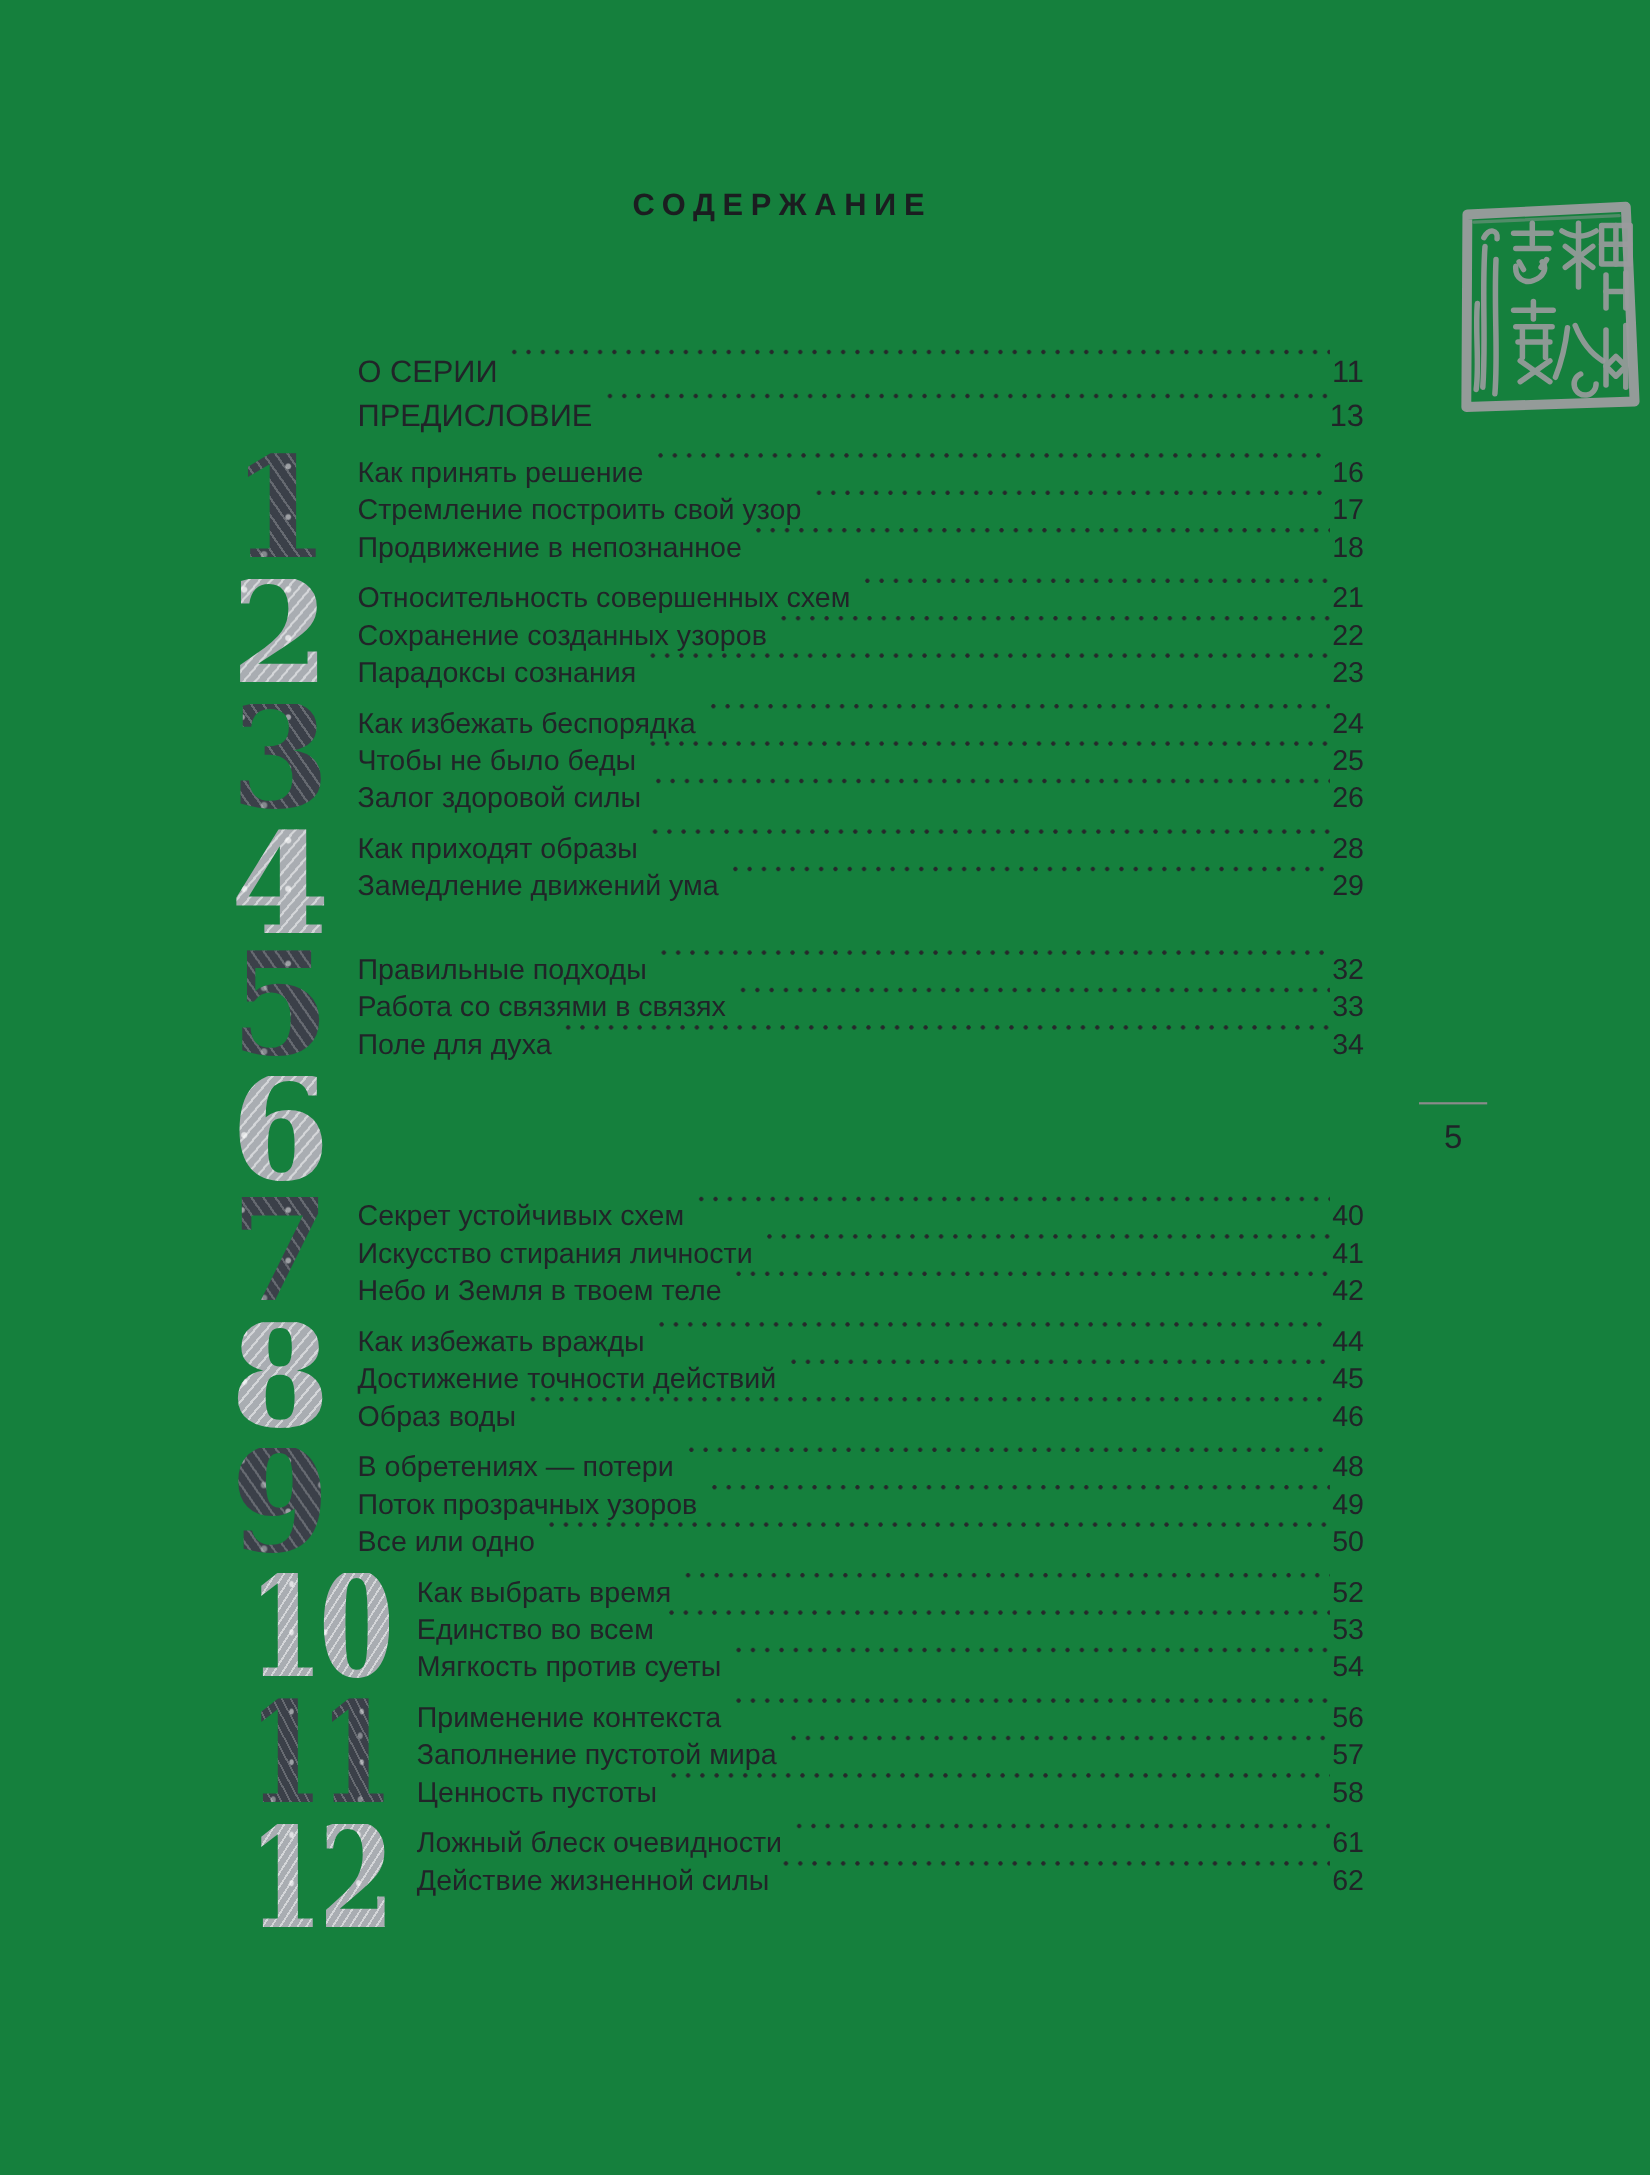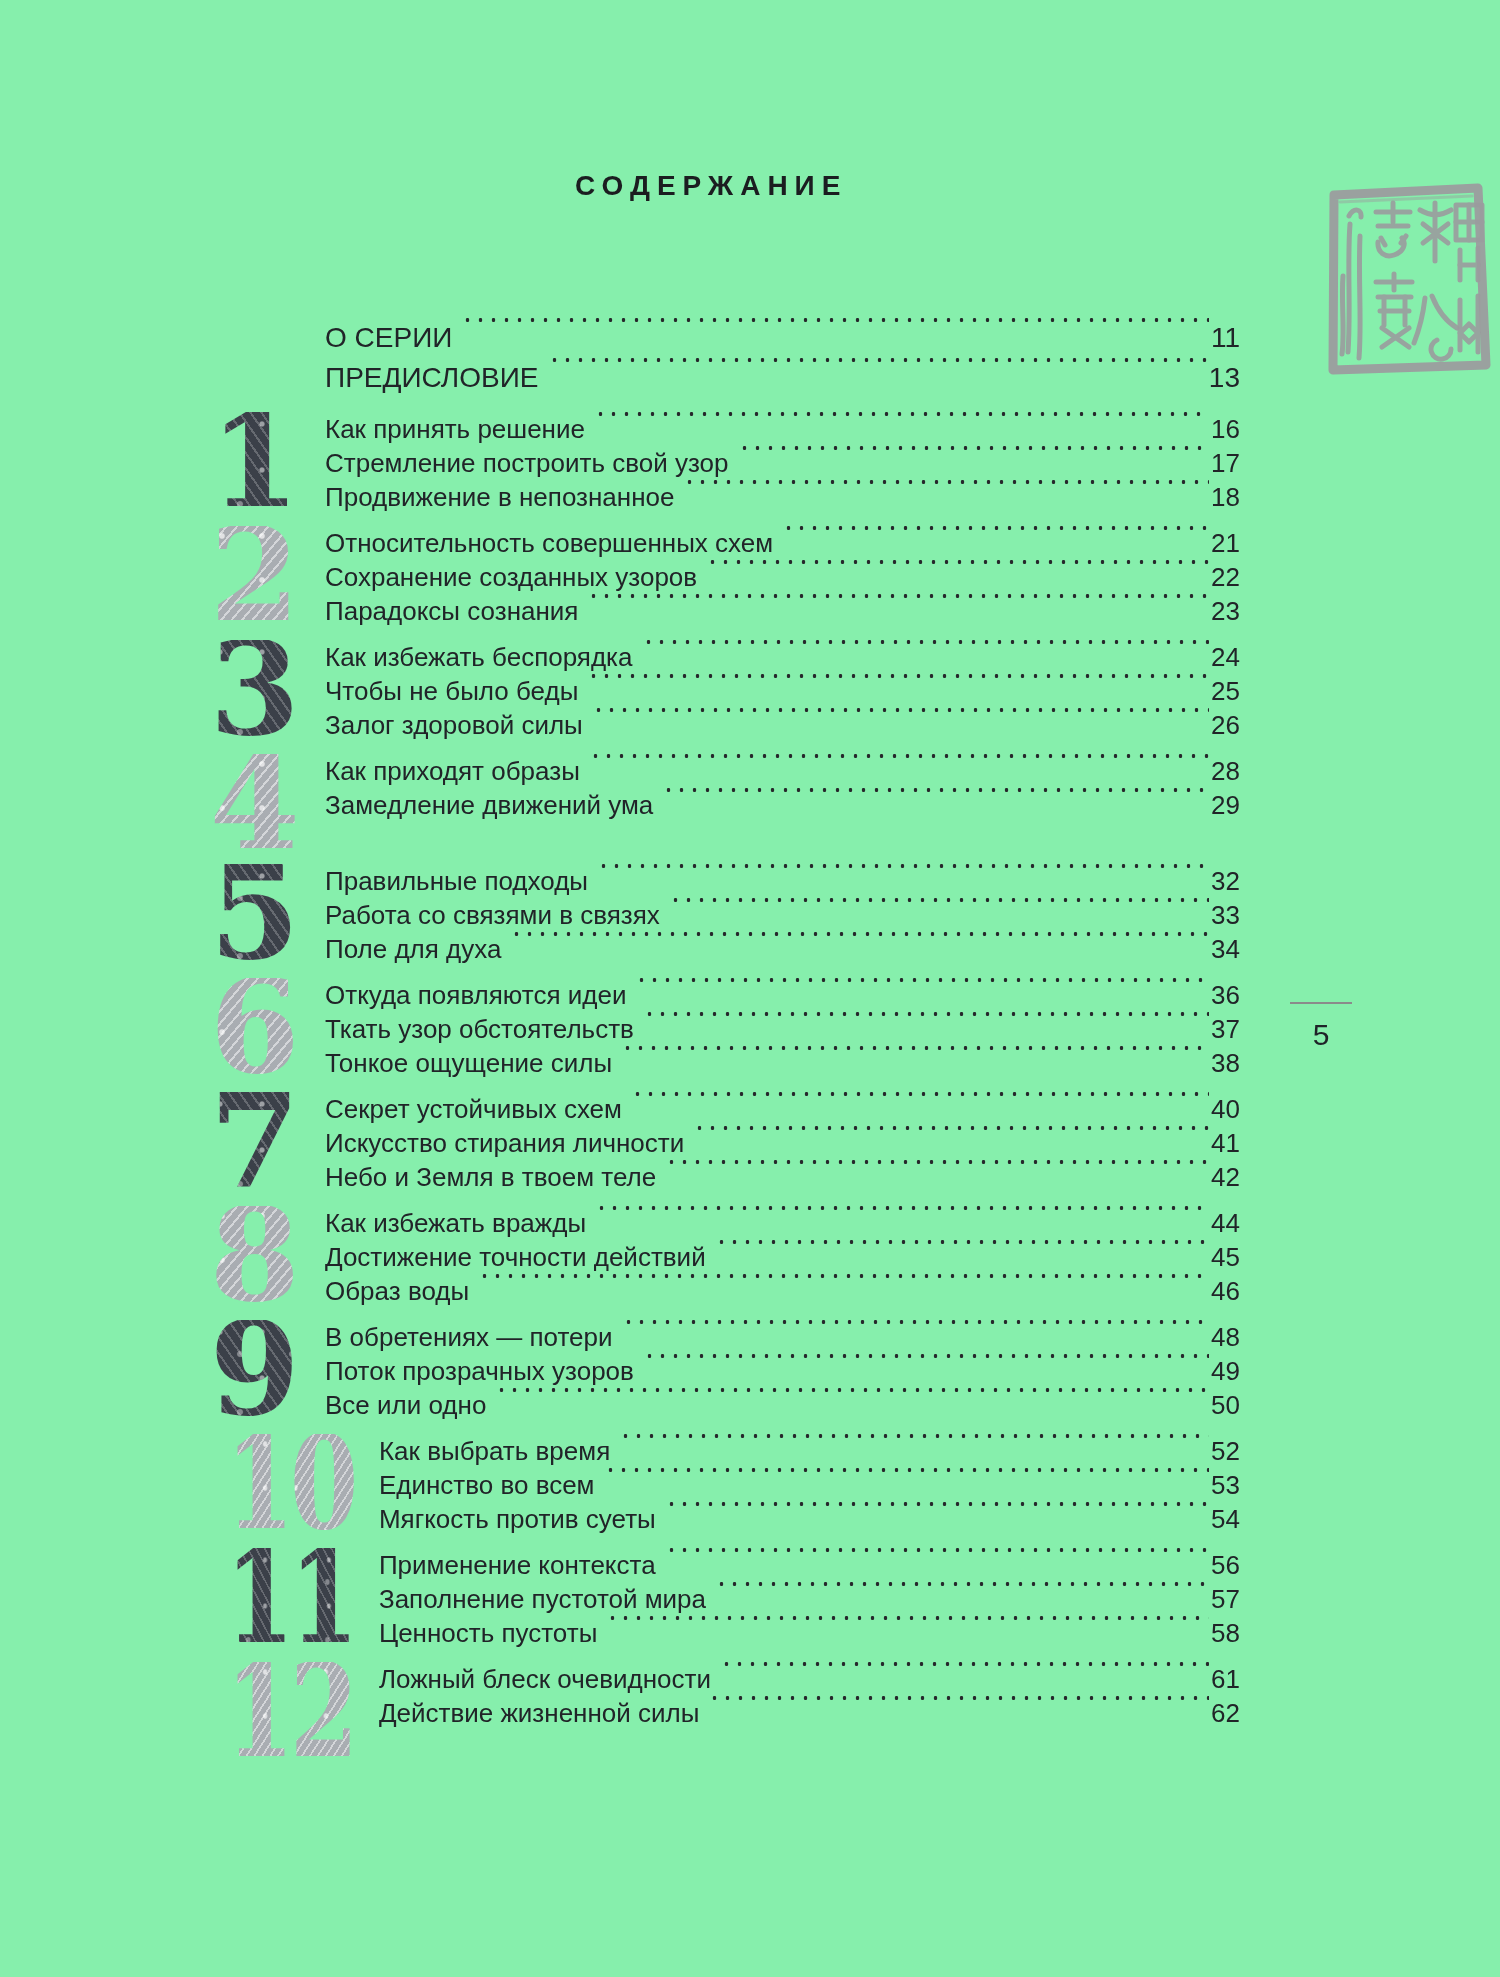--- a/index.html
+++ b/index.html
@@ -1,19 +1,19 @@
 <!DOCTYPE html>
 <html lang="ru"><head>
 <meta charset="utf-8">
 <style>
   html,body{margin:0;padding:0;background:#ffffff;}
   .page{
     position:relative;
     width:1500px;height:1977px;
-    background:#86efac;
+    background:#15803d;
     font-family:"Liberation Sans",sans-serif;
     color:#212428;
     overflow:hidden;
   }
   
   .title{
     position:absolute;left:575px;top:170px;margin:0;
     font-size:28px;font-weight:700;letter-spacing:7px;
     color:#1b1d20;white-space:nowrap;
   }
@@ -255,37 +255,20 @@
     <span class="label">Поле для духа</span>
     <span class="leader"></span>
     <span class="pageno">34</span>
   </div>
           </div>
   </div>
         <div class="chapter light">
     <div class="num">
       <span class="glyph">6</span>
     </div>
-    <div class="entries">
-            <div class="row">
-    <span class="label">Откуда появляются идеи</span>
-    <span class="leader"></span>
-    <span class="pageno">36</span>
-  </div>
-            <div class="row">
-    <span class="label">Ткать узор обстоятельств</span>
-    <span class="leader"></span>
-    <span class="pageno">37</span>
-  </div>
-            <div class="row">
-    <span class="label">Тонкое ощущение силы</span>
-    <span class="leader"></span>
-    <span class="pageno">38</span>
-  </div>
-          </div>
   </div>
         <div class="chapter dark">
     <div class="num">
       <span class="glyph">7</span>
     </div>
     <div class="entries">
             <div class="row">
     <span class="label">Секрет устойчивых схем</span>
     <span class="leader"></span>
     <span class="pageno">40</span>

